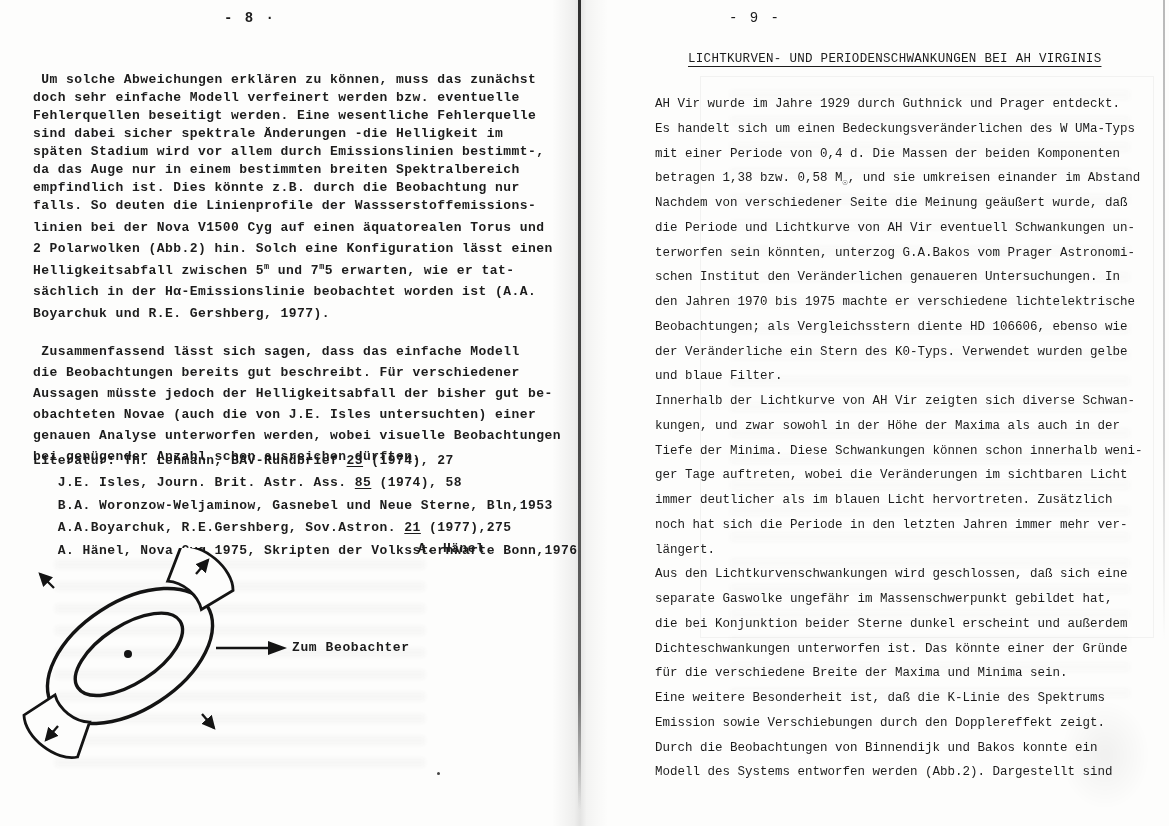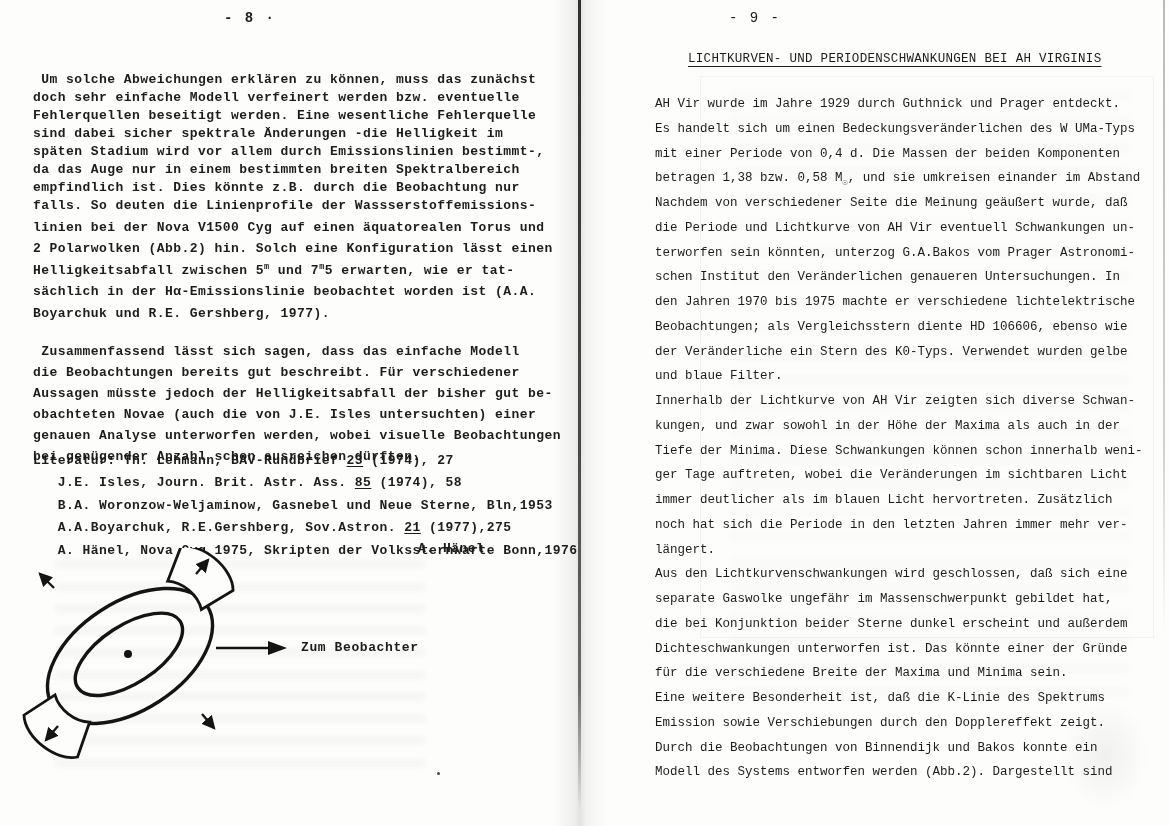--- a/index.html
+++ b/index.html
@@ -62,21 +62,21 @@
   .pl-p2{top:198px;} .pl-p2 .tl{height:21.5px;}
   .pl-p3{top:336px;margin-top:8px;} .pl-p3 .tl{height:21px;}
   .pl-lit{top:453px;}.pl-lit .tl{height:22.4px;}
   .signature{
     position:absolute;left:418px;top:541px;
     font-size:13px;font-weight:bold;letter-spacing:0.5px;
   }
   .figure-svg{position:absolute;left:10px;top:548px;}
   .fig-label{
     position:absolute;left:292px;top:640px;
-    font-size:13px;font-weight:bold;letter-spacing:0.6px;margin-left:9px;
+    font-size:13px;font-weight:bold;letter-spacing:0.6px;
   }
   
   .page-right{position:absolute;left:585px;top:0;width:584px;height:826px;}
   .page-right .pagenum{
     position:absolute;left:120px;top:10px;width:100px;text-align:center;
     font-size:14px;letter-spacing:2px;
   }
   .pr-title{
     position:absolute;left:103px;top:52px;
     font-size:12.5px;letter-spacing:0.3px;

